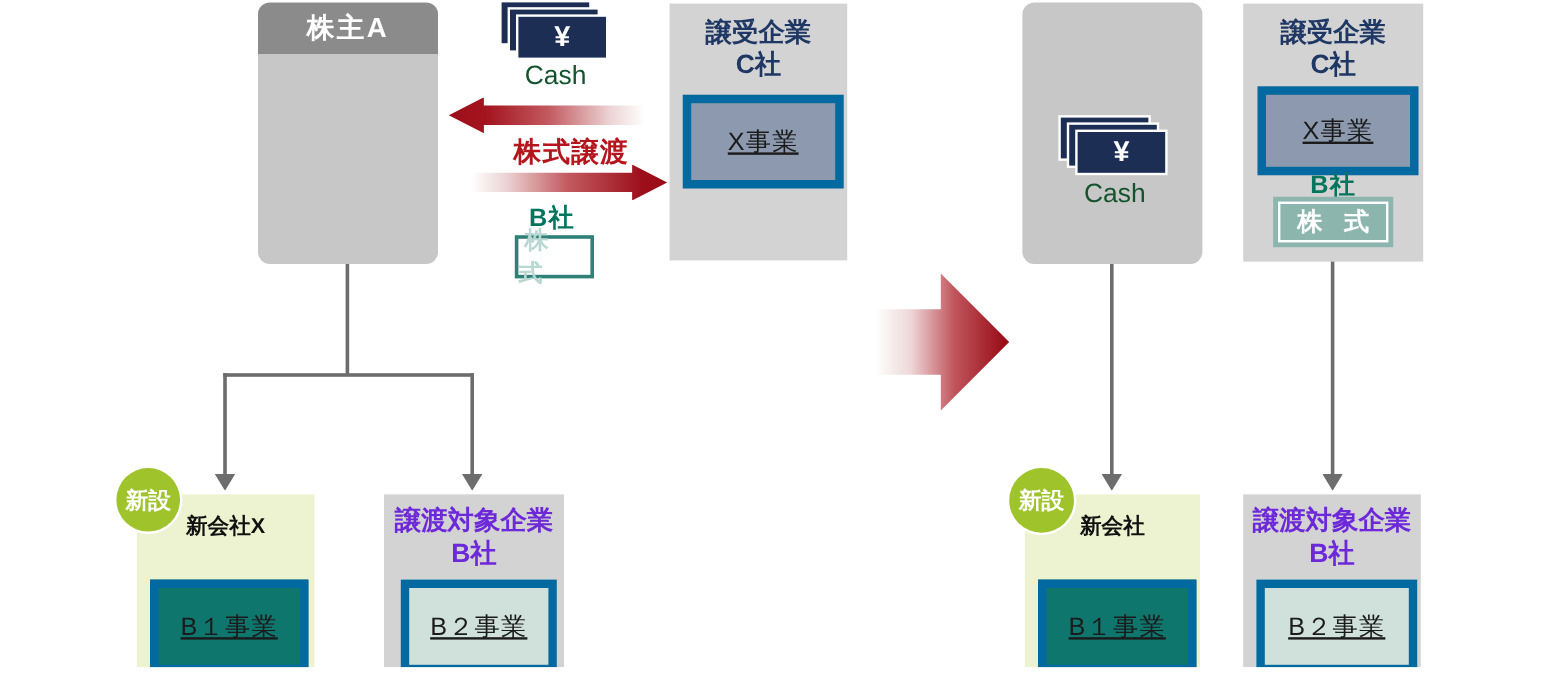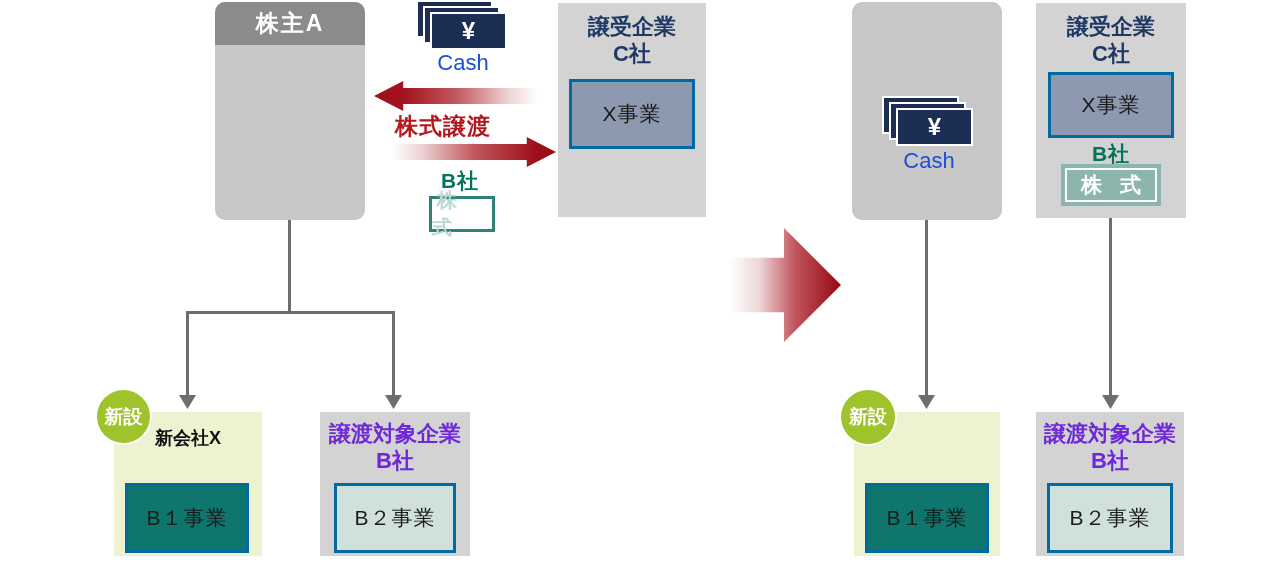--- a/index.html
+++ b/index.html
@@ -15,31 +15,31 @@
     font-size:23px;display:flex;align-items:center;justify-content:center;letter-spacing:2px;}
 
   
   .card{background:#d3d3d3;}
   .navy-title{color:#1f3764;font-weight:bold;font-size:22px;line-height:27px;text-align:center;}
   .teal{color:#00755e;}
   .black-title{color:#111111;font-weight:bold;font-size:18px;text-align:center;}
   .teal-title{color:#6d28d9;font-weight:bold;font-size:22px;line-height:27px;text-align:center;}
 
   
-  .biz{border:3px solid #0369a1;display:flex;align-items:center;justify-content:center;
-    font-size:21px;color:#1b1b1b;letter-spacing:1px;}
+  .biz{border:7px solid #0369a1;display:flex;align-items:center;justify-content:center;
+    font-size:21px;color:#1b1b1b;letter-spacing:1px;text-decoration:underline;}
   .biz-x{background:#8c99ae;}
   .biz-b1{background:#0f766e;}
   .biz-b2{background:#d0e1dc;}
 
   
   .bill{position:absolute;width:73px;height:34px;background:#1c2e54;box-shadow:0 0 0 2px #ffffff;}
   .bill .yen{width:100%;height:100%;display:flex;align-items:center;justify-content:center;
     color:#ffffff;font-weight:bold;font-size:24px;}
-  .cash-label{position:absolute;width:100%;text-align:center;font-size:22px;color:#1d4ed8;}
+  .cash-label{position:absolute;width:100%;text-align:center;font-size:22px;color:#14532d;}
 
   
   .arrow-left{
     clip-path:polygon(0% 50%,17% 0%,17% 23%,100% 23%,100% 77%,17% 77%,17% 100%);
     background:linear-gradient(90deg,#9c0f1a 0%,#a3141e 18%,#c2595f 48%,#ecd3d4 78%,rgba(236,211,212,0) 95%);
   }
   .arrow-right{
     clip-path:polygon(100% 50%,83% 0%,83% 23%,0% 23%,0% 77%,83% 77%,83% 100%);
     background:linear-gradient(90deg,rgba(236,211,212,0) 5%,#ecd3d4 22%,#c2595f 52%,#9c0f1a 88%);
   }
@@ -78,21 +78,21 @@
   <div class="abs" style="left:418px;top:2px;width:90px;height:74px;">
     <div class="bill" style="left:0;top:0;"></div>
     <div class="bill" style="left:7px;top:6px;"></div>
     <div class="bill" style="left:14px;top:12px;">
       <div class="yen">¥</div>
     </div>
     <div class="cash-label" style="top:48px;">Cash</div>
   </div>
 
   <div class="abs arrow-left" style="left:374px;top:81px;width:172px;height:30px;"></div>
-  <div class="abs transfer-label" style="left:355px;top:111px;width:176px;">株式譲渡</div>
+  <div class="abs transfer-label" style="left:388px;top:111px;width:176px;">株式譲渡</div>
   <div class="abs arrow-right" style="left:384px;top:137px;width:172px;height:30px;"></div>
   <div class="abs b-label teal" style="left:374px;top:167px;width:172px;">B社</div>
   <div class="abs badge-outline" style="left:429px;top:196px;width:60px;height:30px;">株 式</div>
 
   <div class="abs card" style="left:558px;top:3px;width:148px;height:214px;">
     <div class="navy-title" style="margin-top:10px;">譲受企業</div>
     <div class="navy-title">C社</div>
     <div class="biz biz-x abs" style="left:11px;top:76px;width:120px;height:64px;">X事業</div>
   </div>
 
@@ -137,20 +137,21 @@
       <div class="inner">株 式</div>
     </div>
   </div>
 
   <div class="abs line" style="left:925px;top:220px;width:3px;height:176px;"></div>
   <div class="abs down-head" style="left:918px;top:395px;"></div>
   <div class="abs line" style="left:1109px;top:218px;width:3px;height:178px;"></div>
   <div class="abs down-head" style="left:1102px;top:395px;"></div>
 
   <div class="abs newco" style="left:854px;top:412px;width:146px;height:158px;">
+    <div class="black-title" style="margin-top:14px;">新会社</div>
     <div class="biz biz-b1 abs" style="left:11px;top:71px;width:118px;height:64px;">B１事業</div>
   </div>
   <div class="abs new-badge" style="left:841px;top:390px;width:54px;height:54px;">新設</div>
 
   <div class="abs card" style="left:1036px;top:412px;width:148px;height:158px;">
     <div class="teal-title" style="margin-top:8px;">譲渡対象企業</div>
     <div class="teal-title">B社</div>
     <div class="biz biz-b2 abs" style="left:11px;top:71px;width:120px;height:64px;">B２事業</div>
   </div>
 

